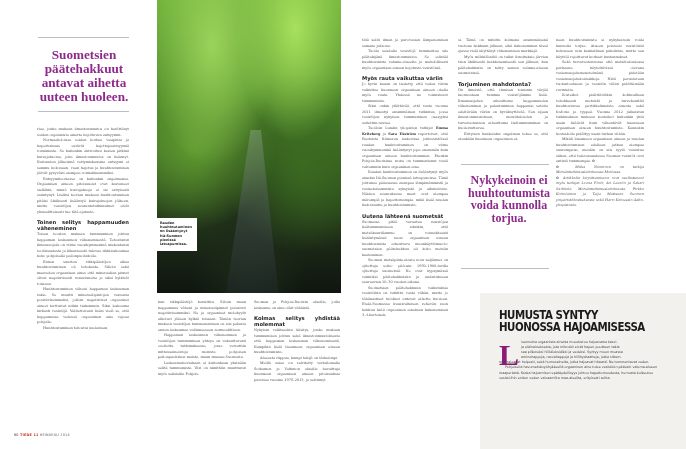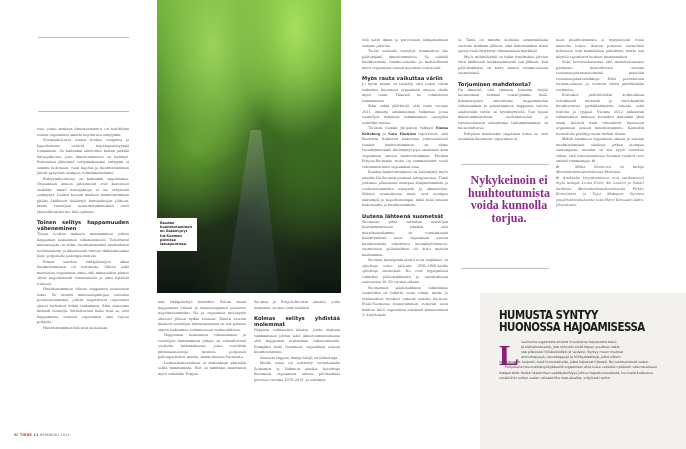--- a/index.html
+++ b/index.html
@@ -78,20 +78,21 @@
   }
   .side-text .indent-block { padding-left: 22px; }
   .side-text p.ind { text-indent: 6px; }
 </style>
 </head>
 <body>
 
 <div class="spread">
 
   <div class="pq-rule" style="left:38px; top:37px; width:91px;"></div>
+  <div class="pullquote pq-left" style="top:48px;">Suometsien päätehakkuut antavat aihetta uuteen huoleen.</div>
   <div class="pq-rule" style="left:38px; top:111px; width:91px;"></div>
 
   <div class="col" style="left:37px; top:127px; width:92px;">
     <p class="noindent">riaa, jonka mukaan ilmastonmuutos on herättänyt soiden organisista ainetta hajottavan entsyymin.</p>
     <p>Normaalioloissa soiden korkea vesipinta ja hapettomuus estävät hajottajaentsyymiä toimimasta. Se kuitenkin aktivoituu kesien pitkinä kuivajaksoina, joita ilmastonmuutos on lisännyt. Kuivuuden jälkeisinä vettymiskausina entsyymi ei sammu kokonaan, vaan hajotus ja huuhtoutuminen jäävät pysyvästi aiempaa voimakkaammiksi.</p>
     <p>Entsyymiteoriassa on kuitenkin ongelmansa. Orgaanisen aineen pitoisuudet ovat kasvaneet sielläkin, missä kuivajaksoja ei ole erityisesti esiintynyt. Lisäksi teorian mukaan huuhtoutumisen pitäisi äkillisesti lisääntyä kuivajaksojen jälkeen, mutta vesistöjen seurantatutkimukset eivät yksiselitteisesti tue tätä ajatusta.</p>
     <h3>Toinen selitys happamuuden väheneminen</h3>
     <p class="noindent">Toisen teorian mukaan tummuminen johtuu happaman laskeuman vähenemisestä. Tehostunut ilmansuojelu on viime vuosikymmeninä niukentanut teollisuudesta ja liikenteestä tulevaa rikkilaskeumaa koko pohjoisella pallonpuoliskolla.</p>
     <p>Ennen suurten rikkipäästöjen alkaa huuhtoutuminen oli tehokasta. Silloin sekä maaveden orgaanisen aines että mineraalien pinnat olivat negatiivisesti varautuneita ja siksi hylkivät toisiaan.</p>
     <p>Huuhtoutuminen väheni happaman laskeuman takia. Se muutti mineraalipintojen varausta positiivisemmaksi, jolloin negatiiviset orgaaniset aineet tarttuivat niihin tiukemmin. Siksi laskeuma kirkasti vesistöjä. Valitettavasti lisäsi vielä se, että happamassa vedessä orgaaninen aine vajoaa pohjalle.</p>

